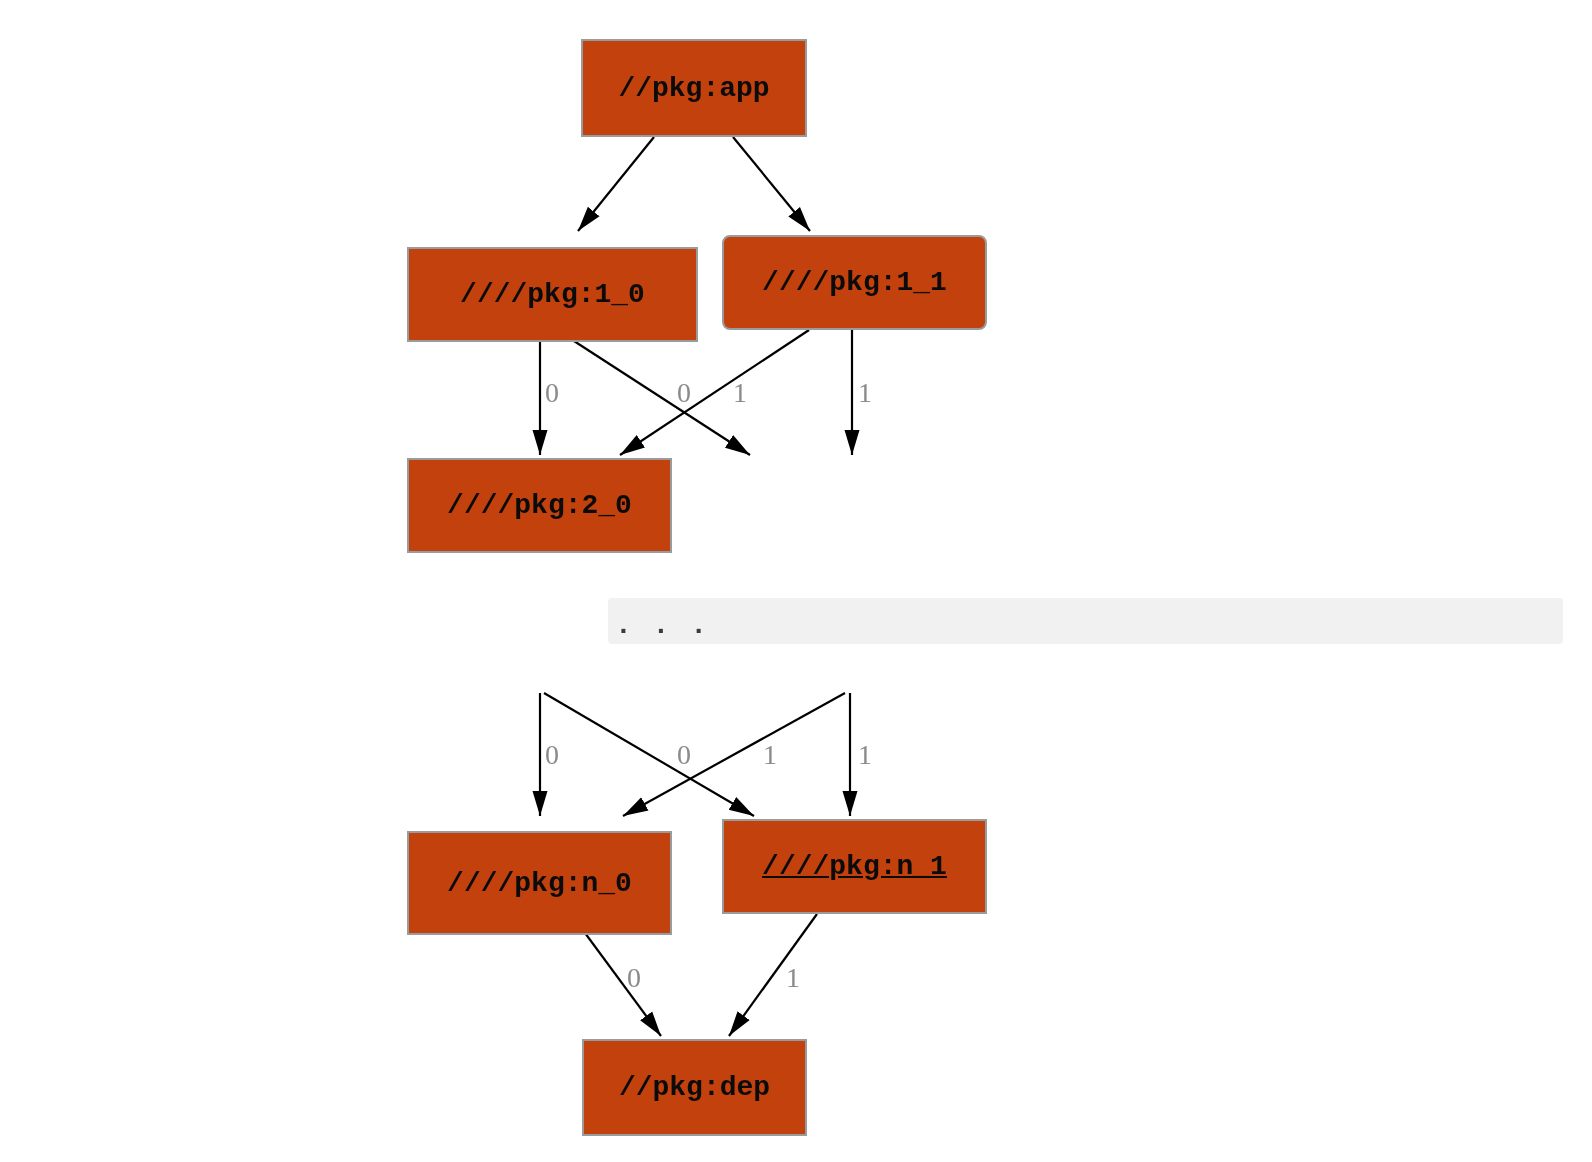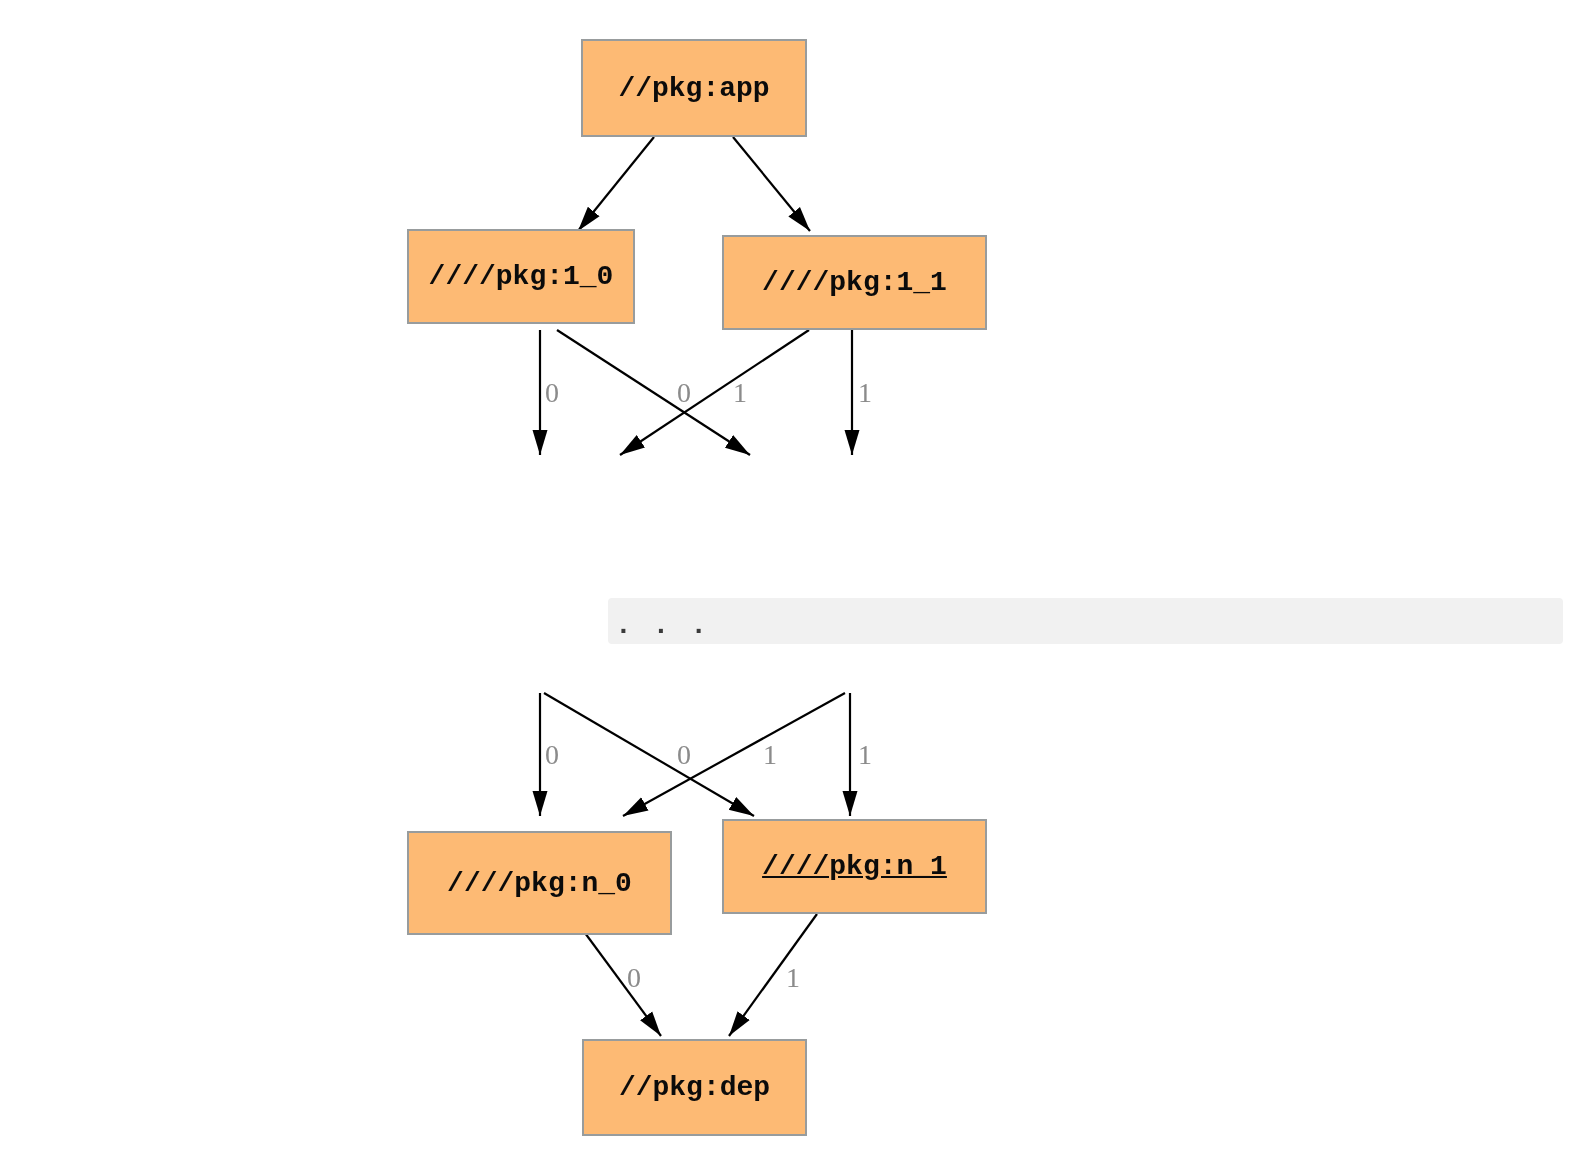--- a/index.html
+++ b/index.html
@@ -7,34 +7,34 @@
     position:relative;
     width:1592px;height:1162px;
     background:#ffffff;
     overflow:hidden;
     font-family:"Liberation Sans",sans-serif;
   }
   .edges{position:absolute;left:0;top:0;}
   .node{
     position:absolute;
     box-sizing:border-box;
-    background:#fdba74;
+    background:#c2410c;
     border:2px solid #989C9D;
     display:flex;
     align-items:center;
     justify-content:center;
     font-family:"Liberation Mono","DejaVu Sans Mono",monospace;
     font-weight:bold;
     font-size:28px;
     color:#0b0b0b;
     white-space:nowrap;
   }
   .node-app  {left:581px;top:39px;  width:226px;height:98px;}
-  .node-1_0  {left:407px;top:229px; width:228px;height:95px;}
-  .node-1_1  {left:722px;top:235px; width:265px;height:95px;}
+  .node-1_0  {left:407px;top:247px; width:291px;height:95px;}
+  .node-1_1  {left:722px;top:235px; width:265px;height:95px;border-radius:8px;}
   .node-2_0  {left:407px;top:458px; width:265px;height:95px;}
   .node-2_1  {left:722px;top:458px; width:265px;height:95px;}
   .node-n_0  {left:407px;top:819px; width:265px;height:104px;margin-top:12px;}
   .node-n_1  {left:722px;top:819px; width:265px;height:95px;text-decoration:underline;}
   .node-dep  {left:582px;top:1039px;width:225px;height:97px;}
   .ellipsis-bar{
     position:absolute;
     left:608px;top:598px;width:955px;height:46px;
     background:#F1F1F1;
     border-radius:4px;
@@ -104,20 +104,23 @@
 
   <div class="node node-app">
     <span>//pkg:app</span>
   </div>
   <div class="node node-1_0">
     <span>////pkg:1_0</span>
   </div>
   <div class="node node-1_1">
     <span>////pkg:1_1</span>
   </div>
+  <div class="node node-2_0">
+    <span>////pkg:2_0</span>
+  </div>
 
   <div class="ellipsis-bar">
     <span>. . .</span>
   </div>
 
   <div class="node node-n_0">
     <span>////pkg:n_0</span>
   </div>
   <div class="node node-n_1">
     <span>////pkg:n_1</span>

